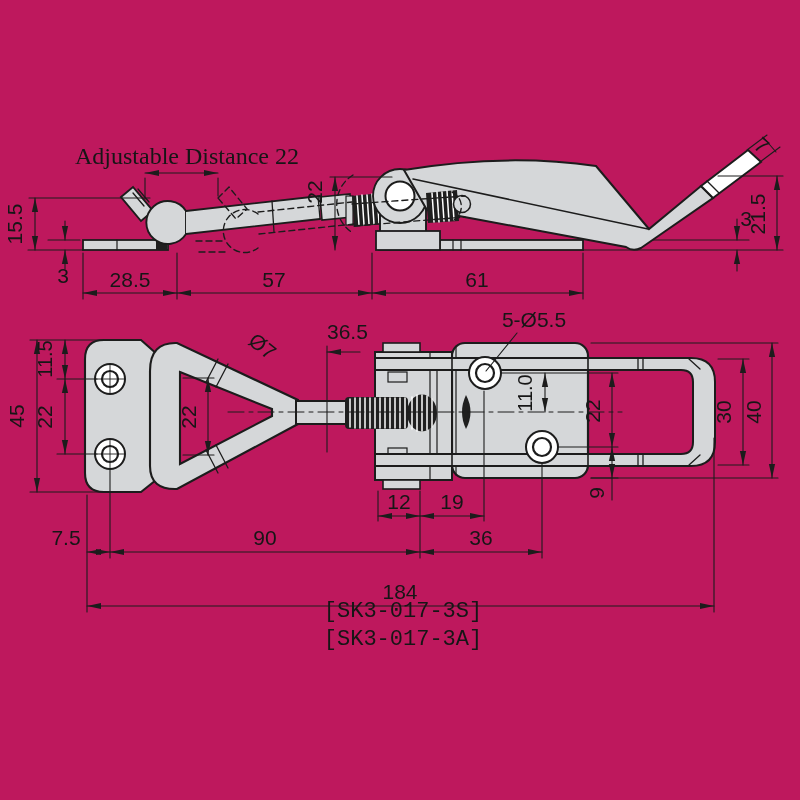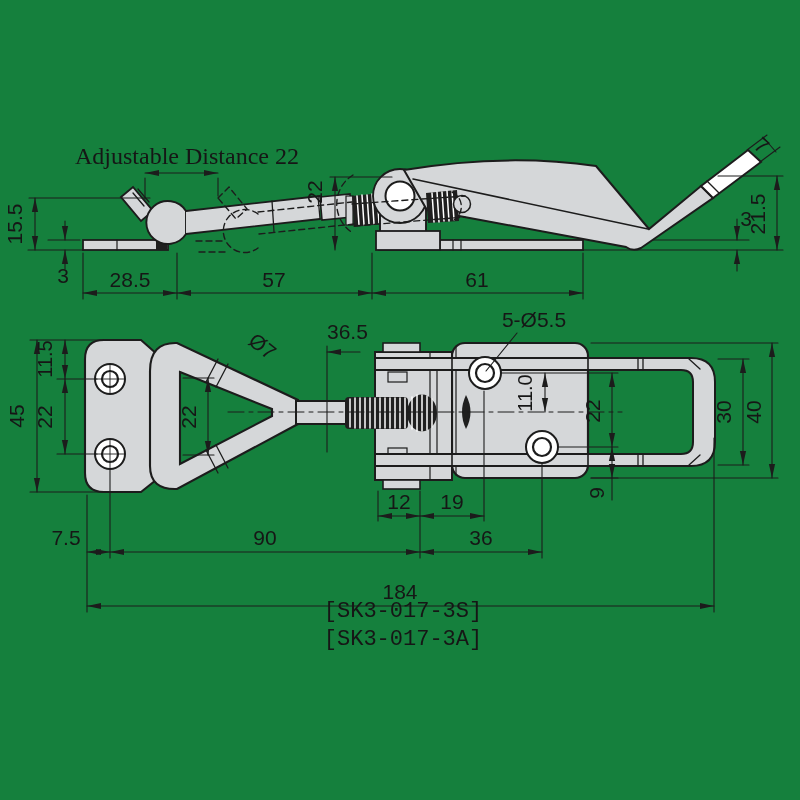--- a/index.html
+++ b/index.html
@@ -1,16 +1,16 @@
 <!DOCTYPE html>
 <html><head>
 <meta charset="utf-8">
 <style>
   html,body{margin:0;padding:0;background:#ffffff;}
-  #stage{position:relative;width:800px;height:800px;background:#15803d;overflow:hidden;}
+  #stage{position:relative;width:800px;height:800px;background:#be185d;overflow:hidden;}
   svg{display:block;}
   text{fill:#161616;}
   .dim{font-family:"Liberation Sans", sans-serif;font-size:21px;}
   .dim-s{font-family:"Liberation Sans", sans-serif;font-size:20px;}
   .note{font-family:"Liberation Serif", serif;font-size:24px;}
   .mono{font-family:"Liberation Mono", monospace;font-size:22px;}
   .mid{text-anchor:middle;}
 </style>
 </head>
 <body>

